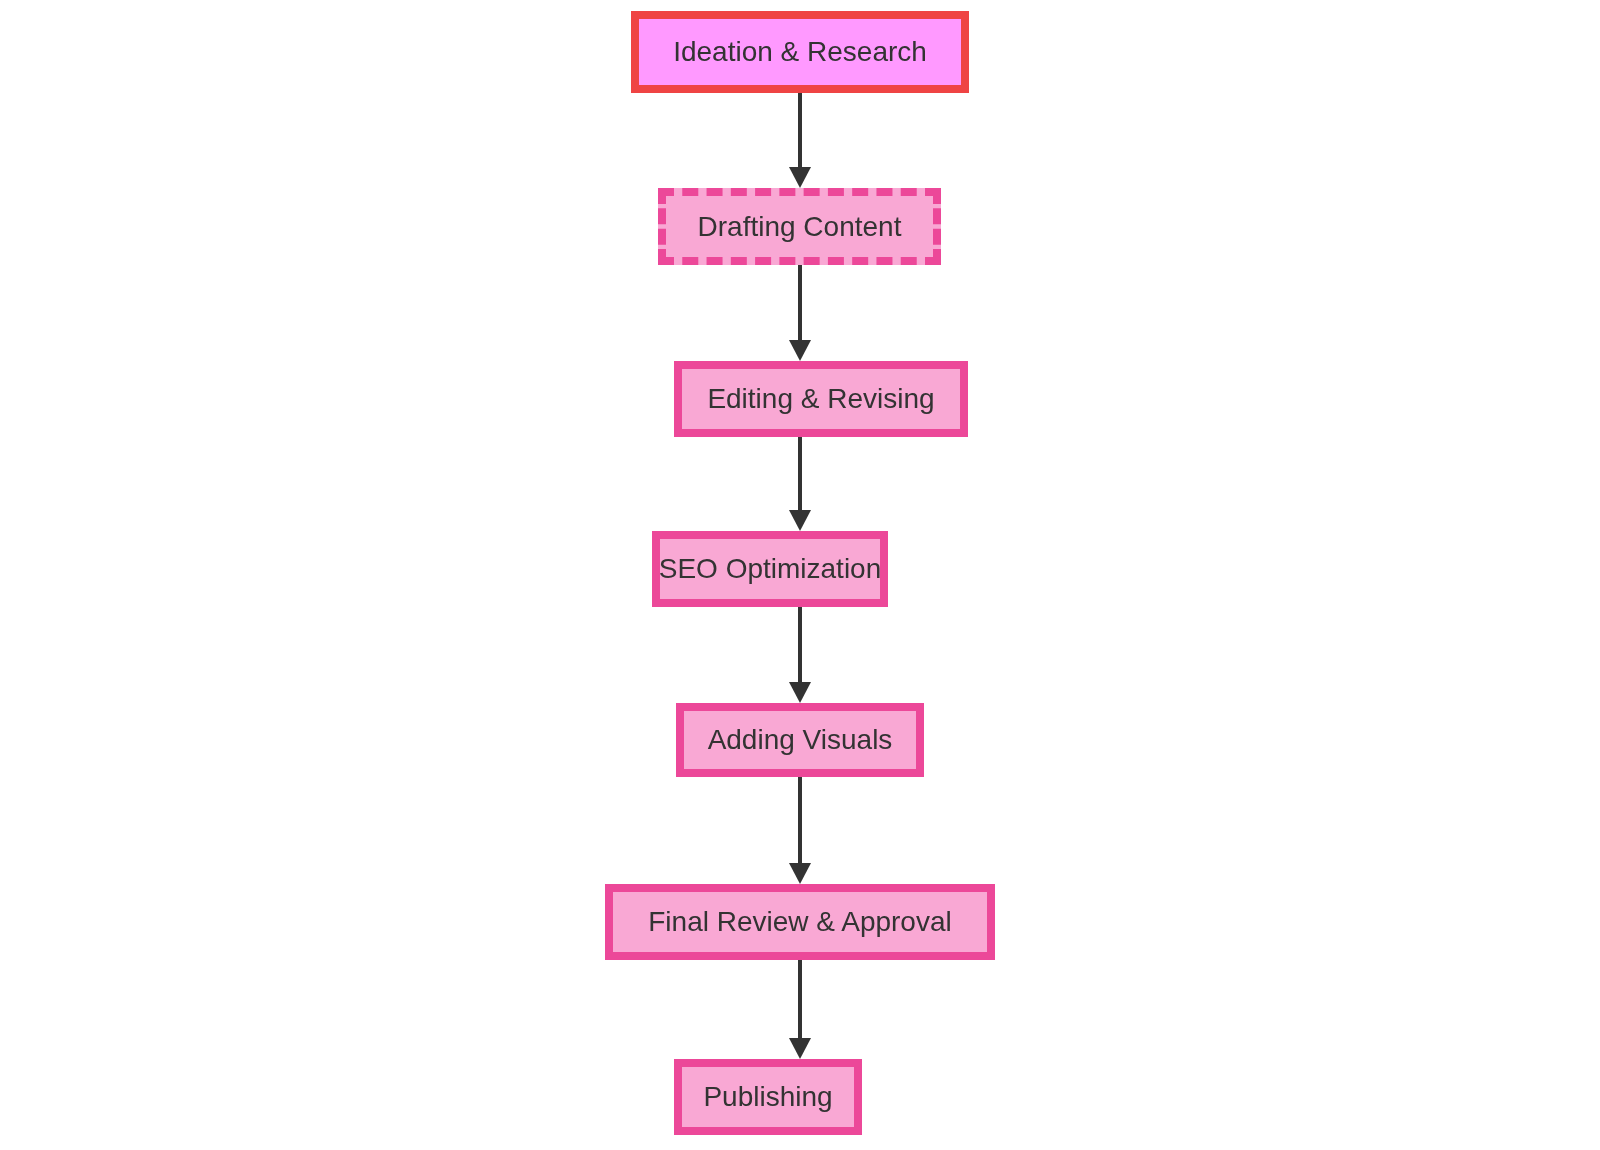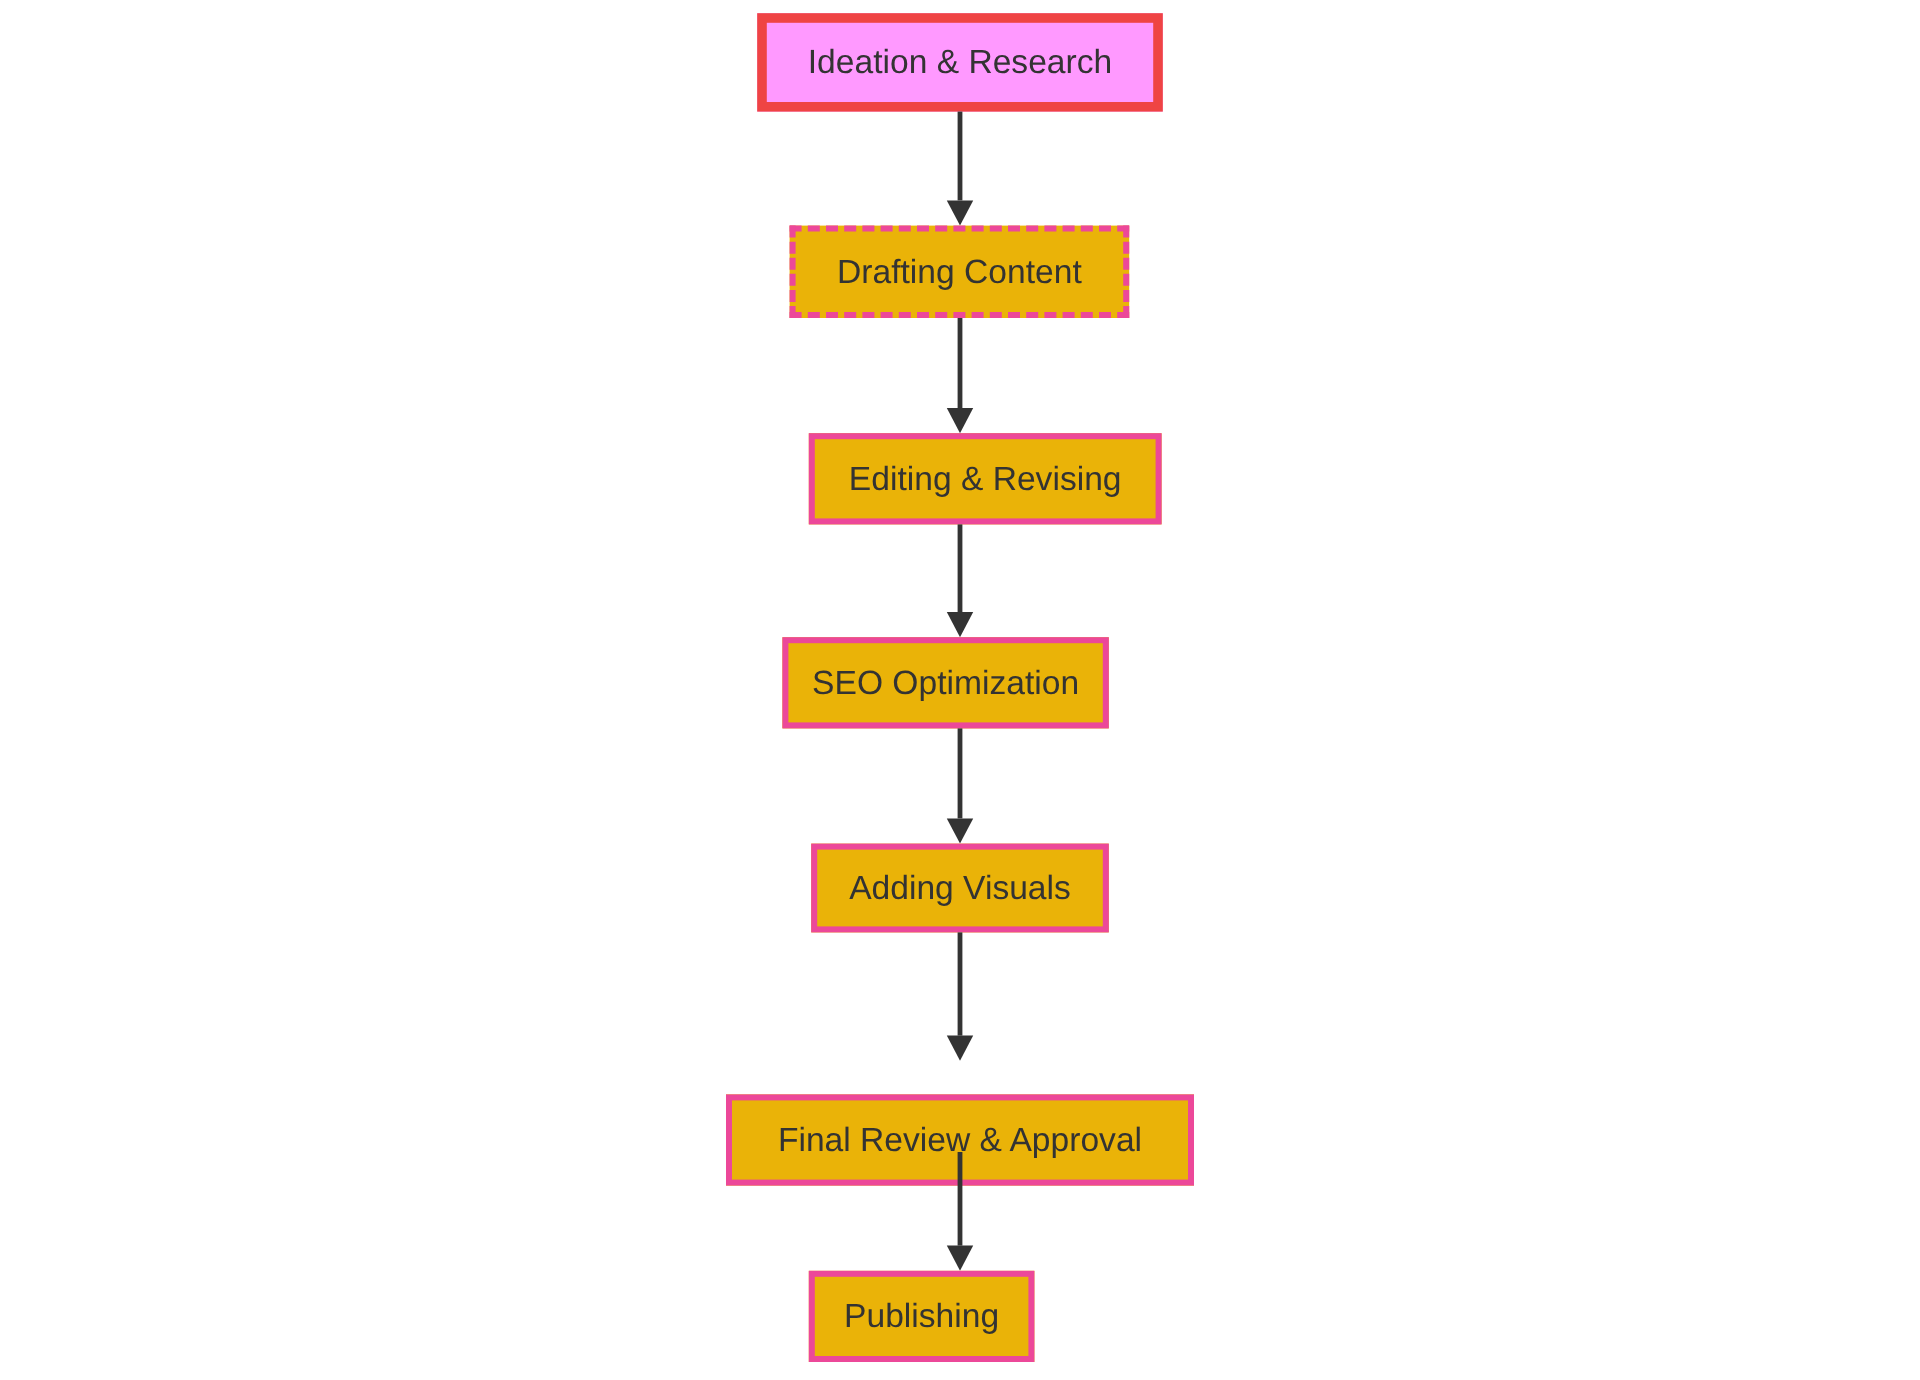--- a/index.html
+++ b/index.html
@@ -14,22 +14,22 @@
     background: #ffffff;
     font-family: "Liberation Sans", sans-serif;
     overflow: hidden;
   }
   .node {
     position: absolute;
     box-sizing: border-box;
     display: flex;
     align-items: center;
     justify-content: center;
-    background: #eab308;
-    border: 5px solid #ec4899;
+    background: #f9a8d4;
+    border: 8px solid #ec4899;
     color: #333333;
     font-size: 28px;
     line-height: 1.2;
     white-space: nowrap;
     text-align: center;
   }
   .node--start {
     background: #ff99ff;
     border: 8px solid #ef4444;
   }
@@ -82,39 +82,39 @@
 
   <div class="node" style="left:674px; top:361px; width:294px; height:76px;">
     <span>Editing &amp; Revising</span>
   </div>
 
   <div class="arrow" style="top:437px; height:94px;">
     <div class="arrow-shaft"></div>
     <div class="arrow-head"></div>
   </div>
 
-  <div class="node" style="left:652px; top:531px; width:272px; height:76px;">
+  <div class="node" style="left:652px; top:531px; width:236px; height:76px;">
     <span>SEO Optimization</span>
   </div>
 
   <div class="arrow" style="top:607px; height:96px;">
     <div class="arrow-shaft"></div>
     <div class="arrow-head"></div>
   </div>
 
   <div class="node" style="left:676px; top:703px; width:248px; height:74px;">
     <span>Adding Visuals</span>
   </div>
 
   <div class="arrow" style="top:777px; height:107px;">
     <div class="arrow-shaft"></div>
     <div class="arrow-head"></div>
   </div>
 
-  <div class="node" style="left:605px; top:912px; width:390px; height:76px;">
+  <div class="node" style="left:605px; top:884px; width:390px; height:76px;">
     <span>Final Review &amp; Approval</span>
   </div>
 
   <div class="arrow" style="top:960px; height:99px;">
     <div class="arrow-shaft"></div>
     <div class="arrow-head"></div>
   </div>
 
   <div class="node" style="left:674px; top:1059px; width:188px; height:76px;">
     <span>Publishing</span>

